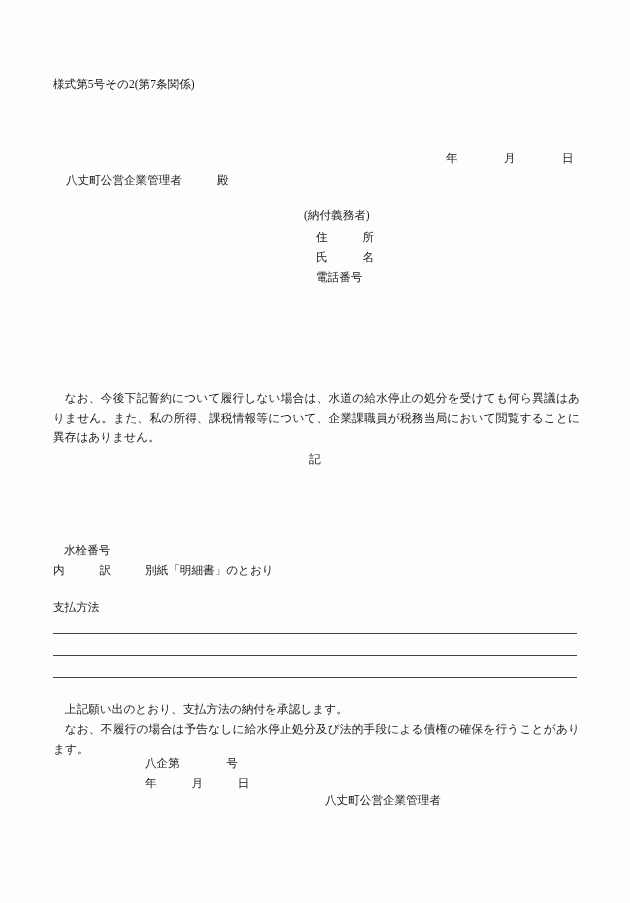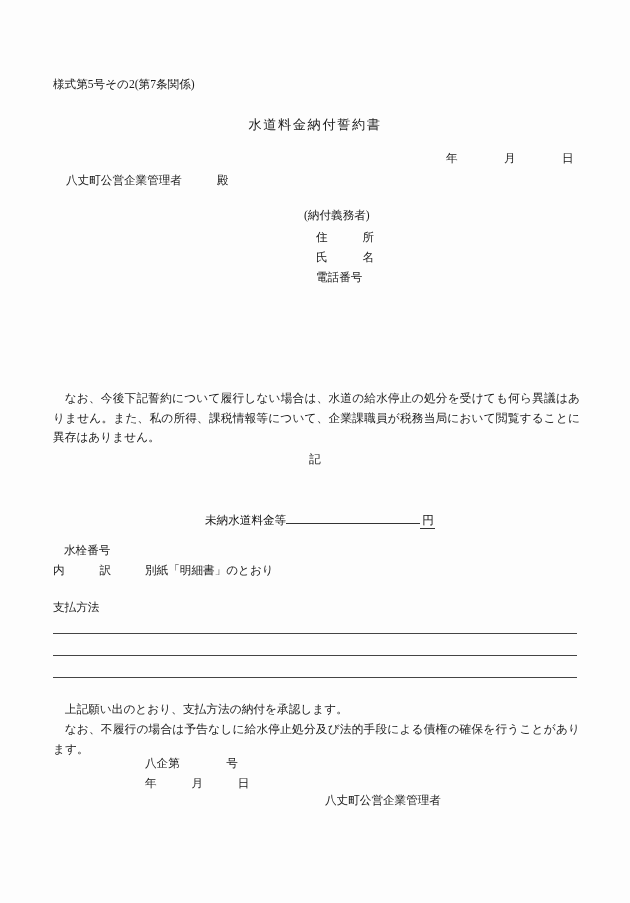--- a/index.html
+++ b/index.html
@@ -171,41 +171,35 @@
   #signature  { left: 325px; top: 795px; font-size: 11.6px; }
 </style>
 </head>
 <body>
 
 <div id="page">
   <div class="doc">
 
     <div class="t" id="form-code">様式第5号その2(第7条関係)</div>
 
-    <div class="t" id="doc-title">水道料金納付誓約書</div>
 
     <div class="t" id="date-line">年　　　　月　　　　日</div>
 
     <div class="t" id="addressee">八丈町公営企業管理者　　　殿</div>
 
     <div class="t payer" id="payer-heading">(納付義務者)</div>
     <div class="t payer" id="payer-address">住　　　所</div>
     <div class="t payer" id="payer-name">氏　　　名</div>
     <div class="t payer" id="payer-phone">電話番号</div>
 
 
     <div class="body-text indent" id="para-2">なお、今後下記誓約について履行しない場合は、水道の給水停止の処分を受けても何ら異議はありません。また、私の所得、課税情報等について、企業課職員が税務当局において閲覧することに異存はありません。</div>
 
     <div class="t" id="ki-mark">記</div>
 
-    <div id="amount-row">
-      <span>未納水道料金等</span>
-      <span id="amount-blank"></span>
-      <span id="amount-unit">円</span>
-    </div>
 
     <div class="t" id="tap-no">水栓番号</div>
 
     <div class="t" id="breakdown-label">内　　　訳</div>
     <div class="t" id="breakdown-value">別紙「明細書」のとおり</div>
 
     <div class="t" id="payment-method-label">支払方法</div>
 
     <div class="rule" id="rule-1"></div>
     <div class="rule" id="rule-2"></div>

